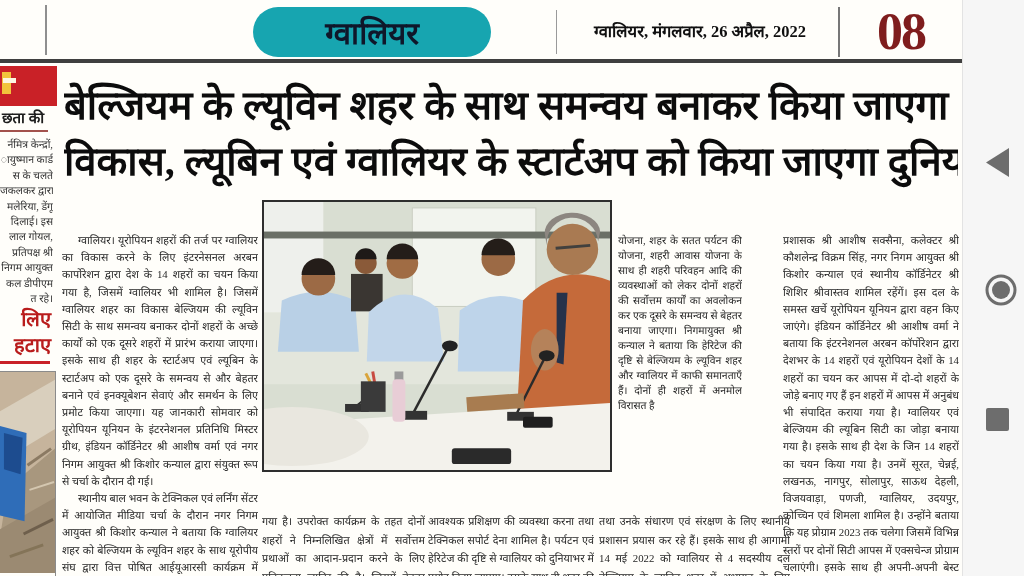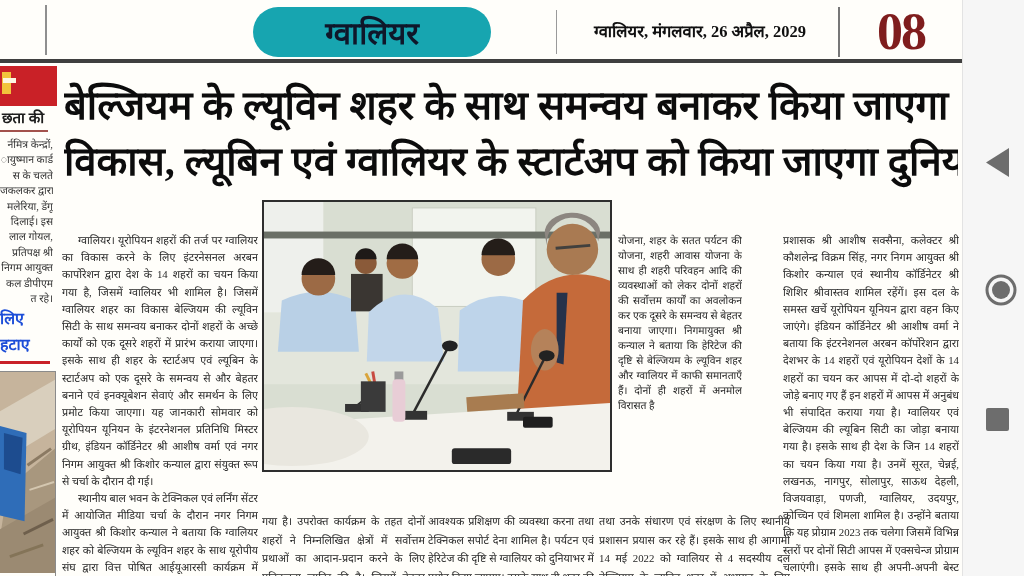--- a/index.html
+++ b/index.html
@@ -35,21 +35,21 @@
   
   .sb-banner { left:0; top:66px; width:57px; height:40px; background:#c92127; }
   .sb-glyph1 { left:2px; top:6px; width:9px; height:22px; background:#f2c43c; }
   .sb-glyph2 { left:3px; top:12px; width:13px; height:5px; background:#fdf6e2; }
   .sb-headfrag { left:2px; top:107px; width:50px; font-size:15px; font-weight:bold; color:#1d1d1d; }
   .sb-rule1 { left:0; top:130px; width:48px; height:2px; background:#a3524d; }
   .sb-text {
     left:0; top:137px; width:53px; font-size:10.5px; line-height:15.4px;
     color:#333333; text-align:right; white-space:nowrap; overflow:hidden;
   }
-  .sb-bold { left:0; top:306px; width:51px; font-size:16px; font-weight:bold; line-height:26px; color:#1d4ed8; }
+  .sb-bold { left:0; top:306px; width:51px; text-align:right; font-size:20px; font-weight:bold; line-height:26px; color:#b91c1c; }
   .sb-rule2 { left:0; top:361px; width:50px; height:3px; background:#c92127; }
   .sb-photo { left:0; top:371px; width:56px; height:205px; border-top:1px solid #8b8b8b; border-right:1px solid #8b8b8b; box-sizing:border-box; }
 
   
   .hl {
     left:64px; width:894px; text-align:center; font-weight:bold; color:#0c0c0c;
     font-size:40px; line-height:52px; white-space:nowrap; overflow:hidden;
   }
   .hl1 { top:80px; }
   .hl2 { top:136px; }
@@ -79,21 +79,21 @@
 
 <div class="stage">
 
   <div class="abs paper">
 
     <div class="abs topline"></div>
     <div class="abs masthead">
       <span>ग्वालियर</span>
     </div>
     <div class="abs hdr-div1"></div>
-    <div class="abs dateline">ग्वालियर, मंगलवार, 26 अप्रैल, 2029</div>
+    <div class="abs dateline">ग्वालियर, मंगलवार, 26 अप्रैल, 2022</div>
     <div class="abs hdr-div2"></div>
     <div class="abs pagenum">08</div>
     <div class="abs thickrule"></div>
 
     <div class="abs sb-banner">
       <div class="abs sb-glyph1"></div>
       <div class="abs sb-glyph2"></div>
     </div>
     <div class="abs sb-headfrag">छता की</div>
     <div class="abs sb-rule1"></div>

